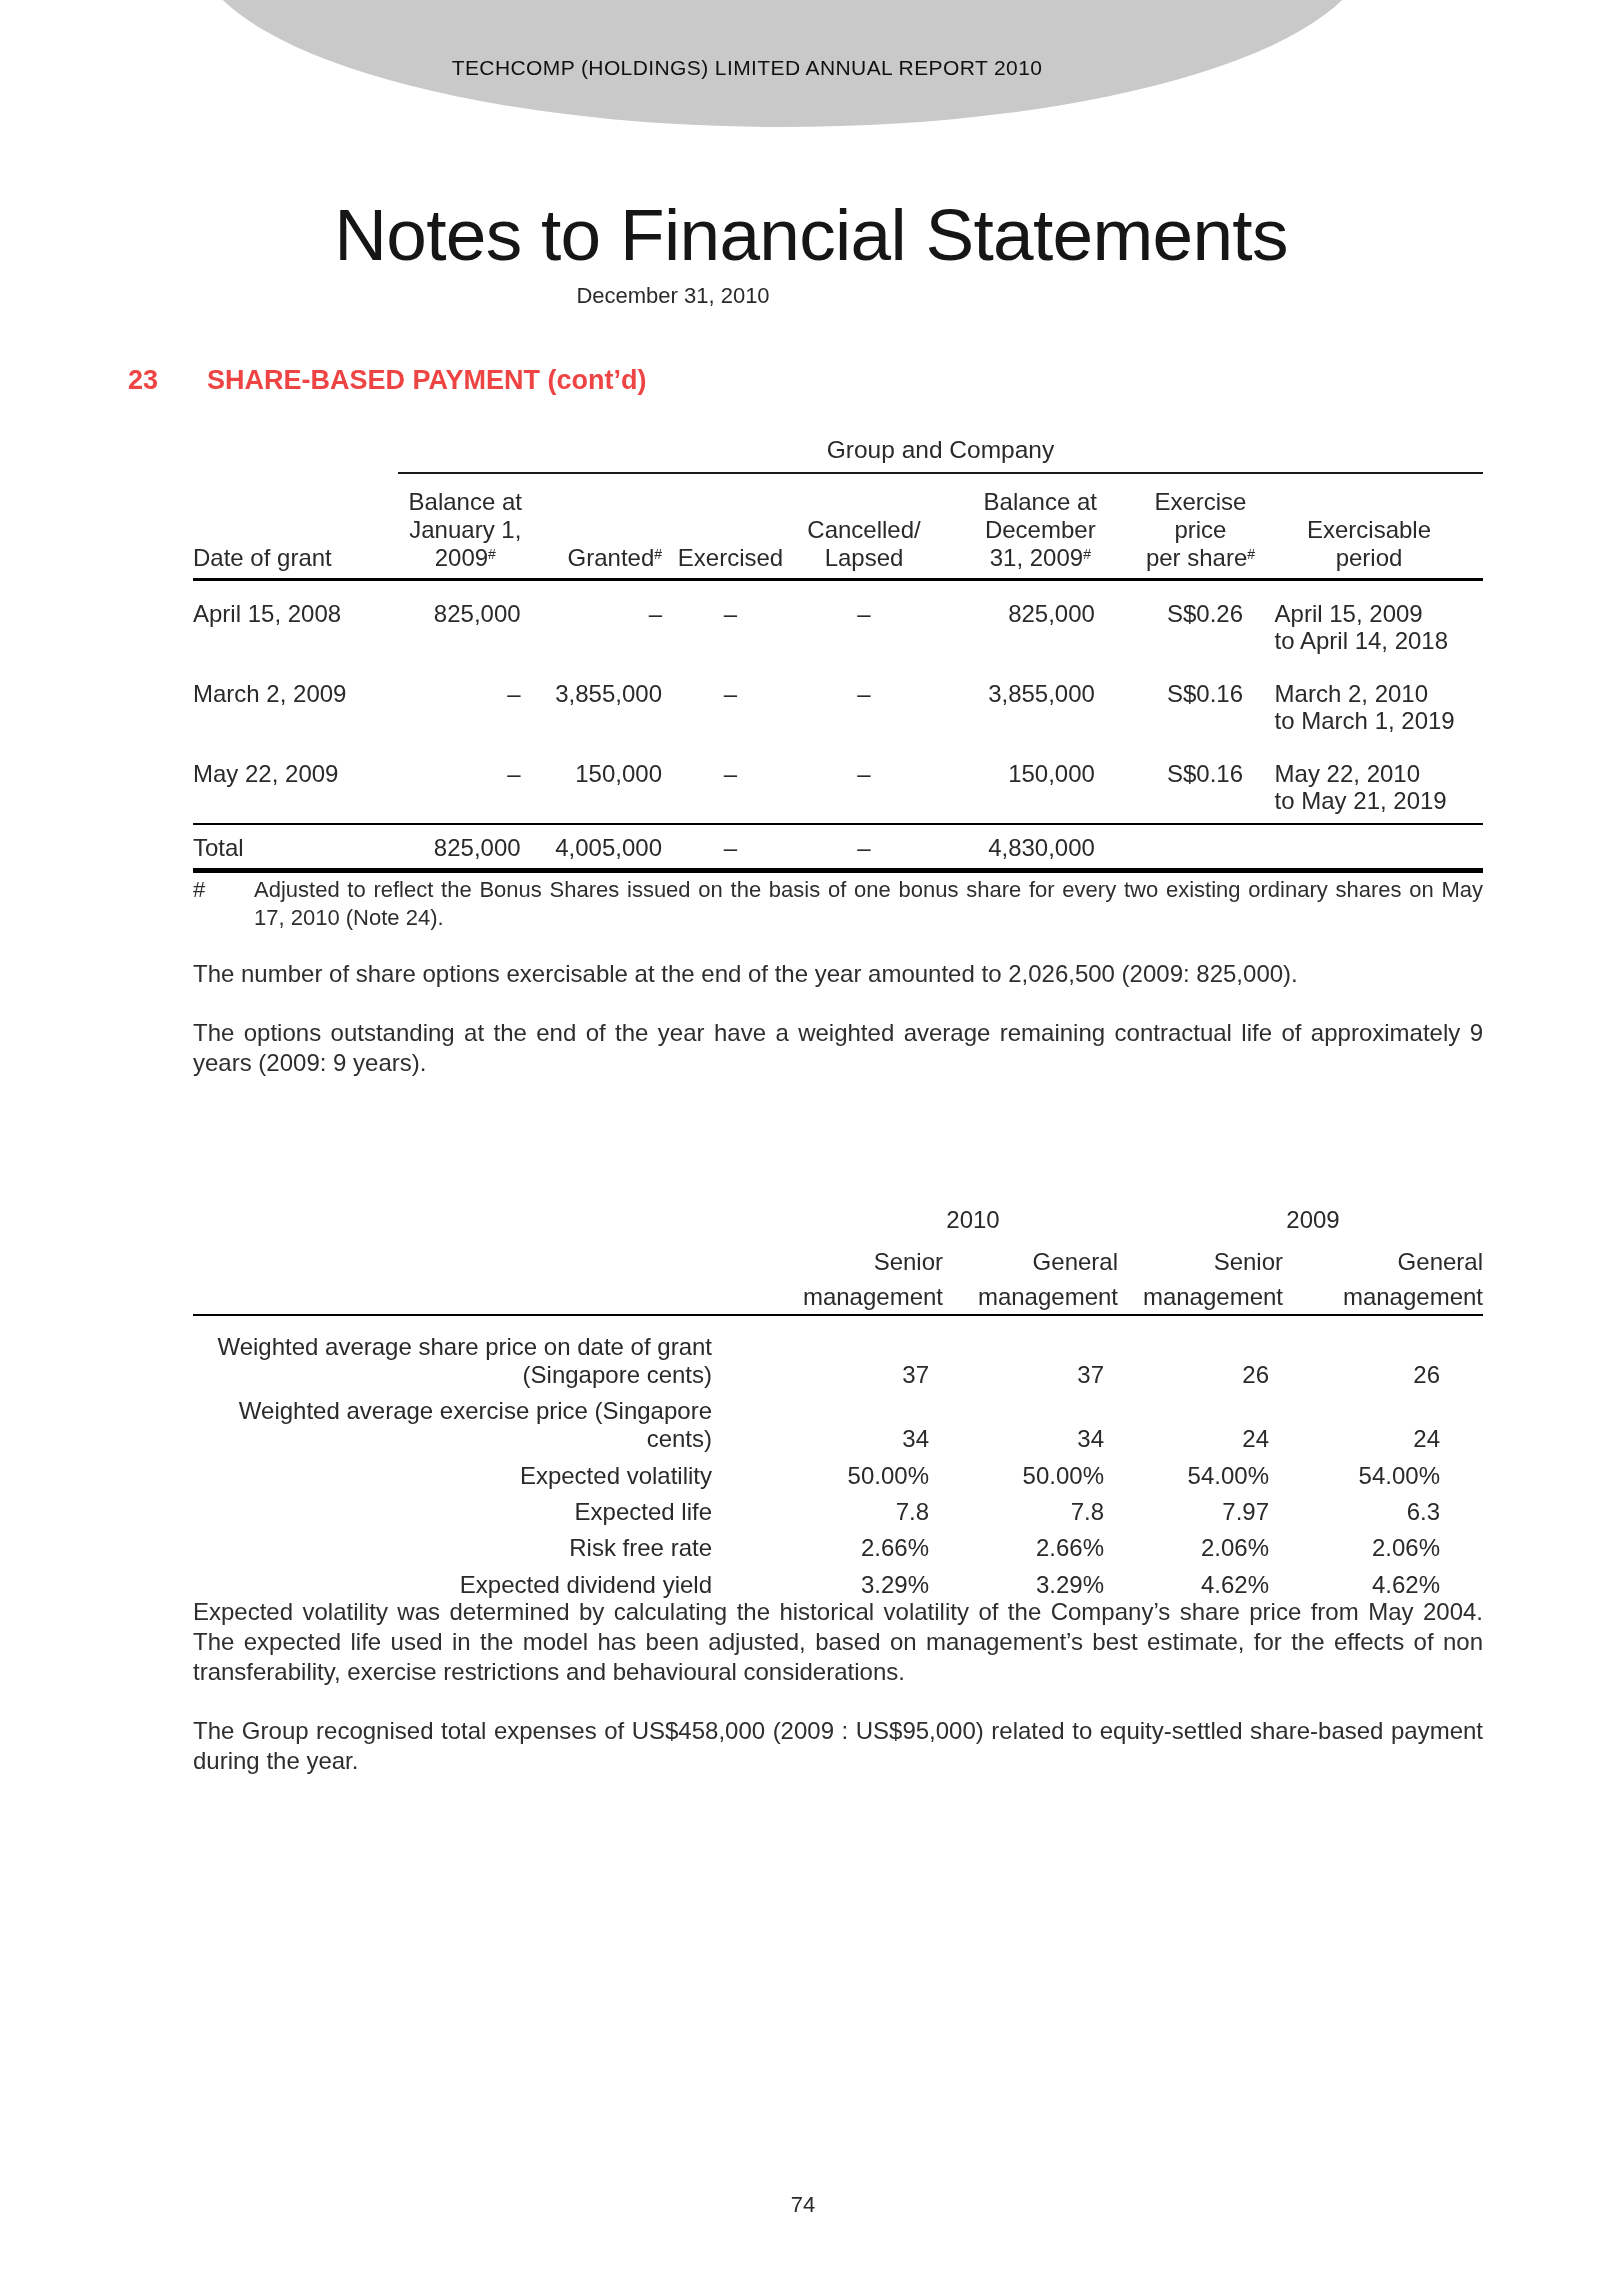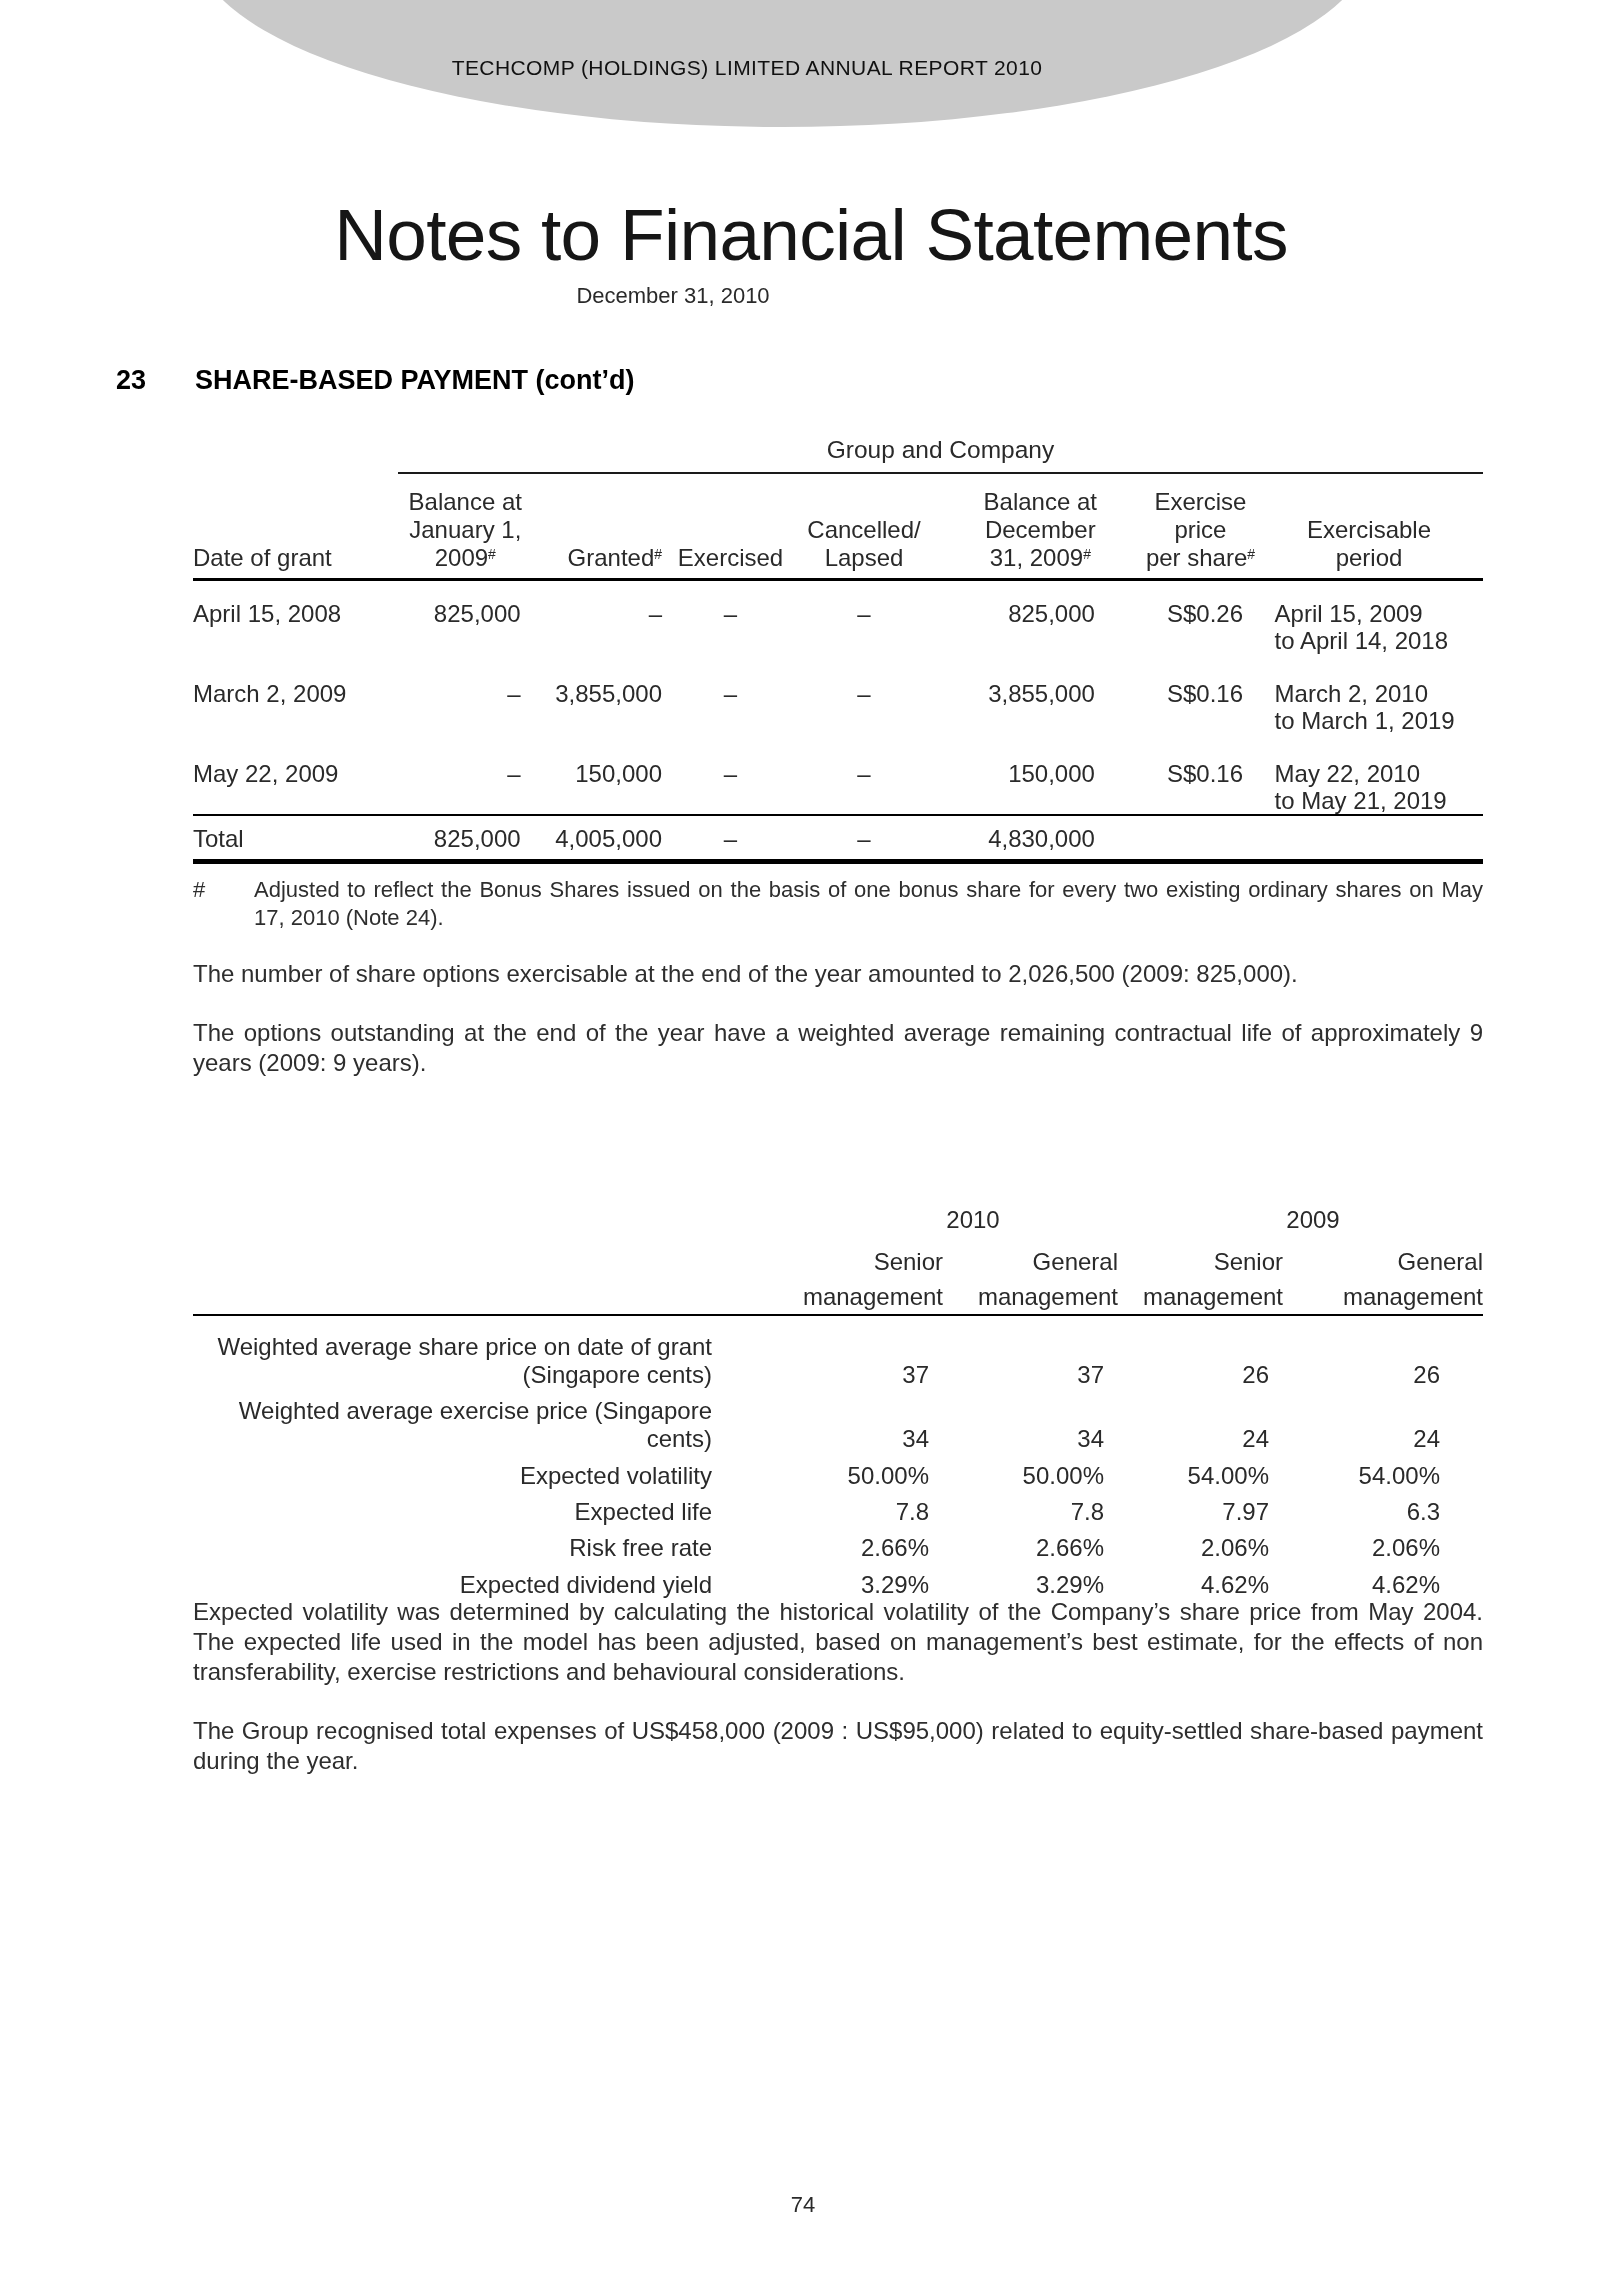--- a/index.html
+++ b/index.html
@@ -11,29 +11,29 @@
   .banner-text{position:absolute;top:56px;left:0;width:1494px;text-align:center;
     font-size:21px;line-height:24px;letter-spacing:0.4px;color:#111;}
 
   
   .doc-title{position:absolute;top:195px;left:0;width:1622px;margin:0;text-align:center;
     font-size:73px;line-height:80px;font-weight:400;letter-spacing:-0.7px;color:#161616;}
   .doc-date{position:absolute;top:283px;left:0;width:1346px;text-align:center;
     font-size:22px;line-height:25px;color:#2a2a2a;}
 
   
-  .section-heading{position:absolute;top:365px;left:116px;width:1367px;
-    font-size:27px;line-height:31px;font-weight:700;color:#000000;}
+  .section-heading{position:absolute;top:365px;left:128px;width:1367px;
+    font-size:27px;line-height:31px;font-weight:700;color:#ef4444;}
   .sec-num{display:inline-block;width:79px;}
 
   
   .table1{position:absolute;top:436px;left:193px;width:1290px;font-size:24px;color:#2a2a2a;}
   .t1-span-header{margin-left:205px;width:1085px;text-align:center;font-size:24.5px;line-height:28px;
     padding-bottom:8.4px;border-bottom:2.1px solid #1a1a1a;box-sizing:border-box;}
-  .t1-grid{display:grid;grid-template-columns:210px 119px 140px 137px 130px 168px 158px 228px;}
+  .t1-grid{display:grid;grid-template-columns:210px 119px 140px 137px 130px 168px 158px 228px;margin-top:9px;}
   .t1-head{margin-top:5.6px;line-height:28px;padding-bottom:5.6px;border-bottom:3.5px solid #000;}
   .t1-head .t1c{align-self:end;}
   .t1-head .hl{display:inline-block;text-align:center;}
   .t1c{box-sizing:border-box;}
   .c0{text-align:left;}
   .c1{text-align:right;padding-right:1.4px;}
   .c2{text-align:right;}
   .c3{text-align:center;}
   .c4{text-align:center;}
   .c5{text-align:right;padding-right:2.1px;}

